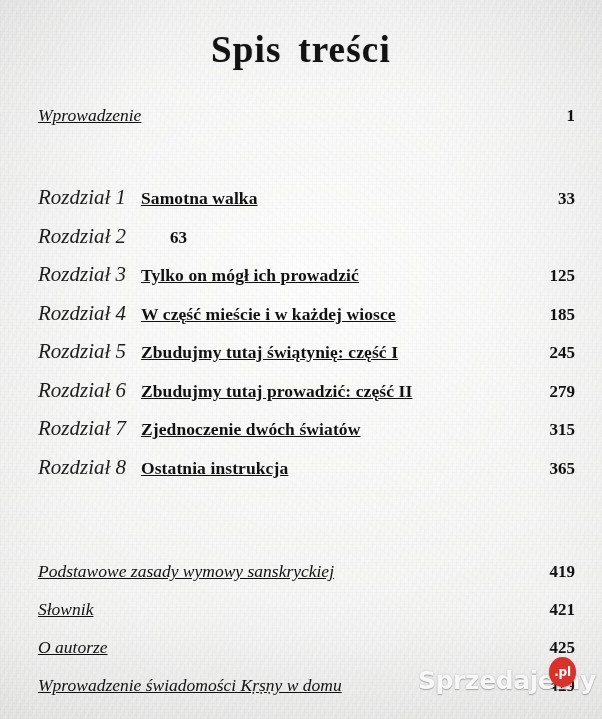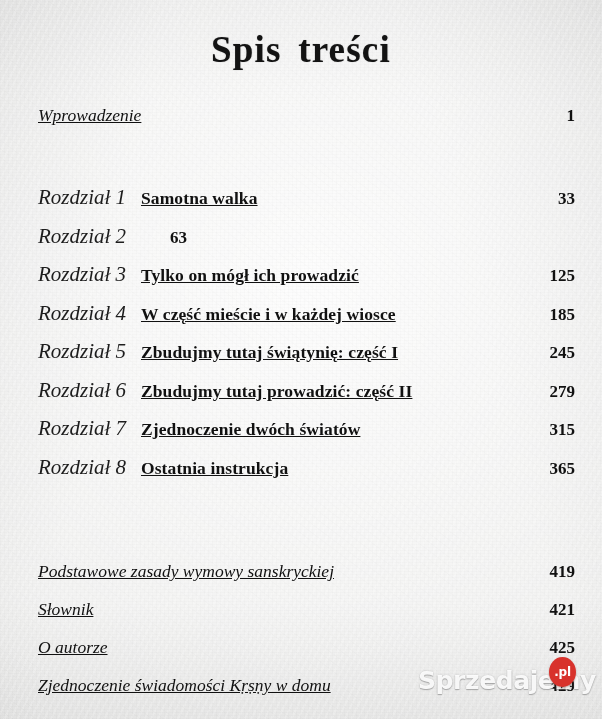--- a/index.html
+++ b/index.html
@@ -219,21 +219,21 @@
       </div>
       <div class="toc-row">
         <span class="row-title italic" style="flex: 1 1 auto;">Słownik</span>
         <span class="row-page">421</span>
       </div>
       <div class="toc-row">
         <span class="row-title italic" style="flex: 1 1 auto;">O autorze</span>
         <span class="row-page">425</span>
       </div>
       <div class="toc-row">
-        <span class="row-title italic" style="flex: 1 1 auto;">Zjednoczenie świadomości Kṛṣṇy w domu</span>
+        <span class="row-title italic" style="flex: 1 1 auto;">Wprowadzenie świadomości Kṛṣṇy w domu</span>
         <span class="row-page">429</span>
       </div>
     </div>
 
   <div class="watermark">
     <span class="watermark-text">Sprzedajemy</span>
     <span class="watermark-badge">
       <span>.pl</span>
     </span>
   </div>

